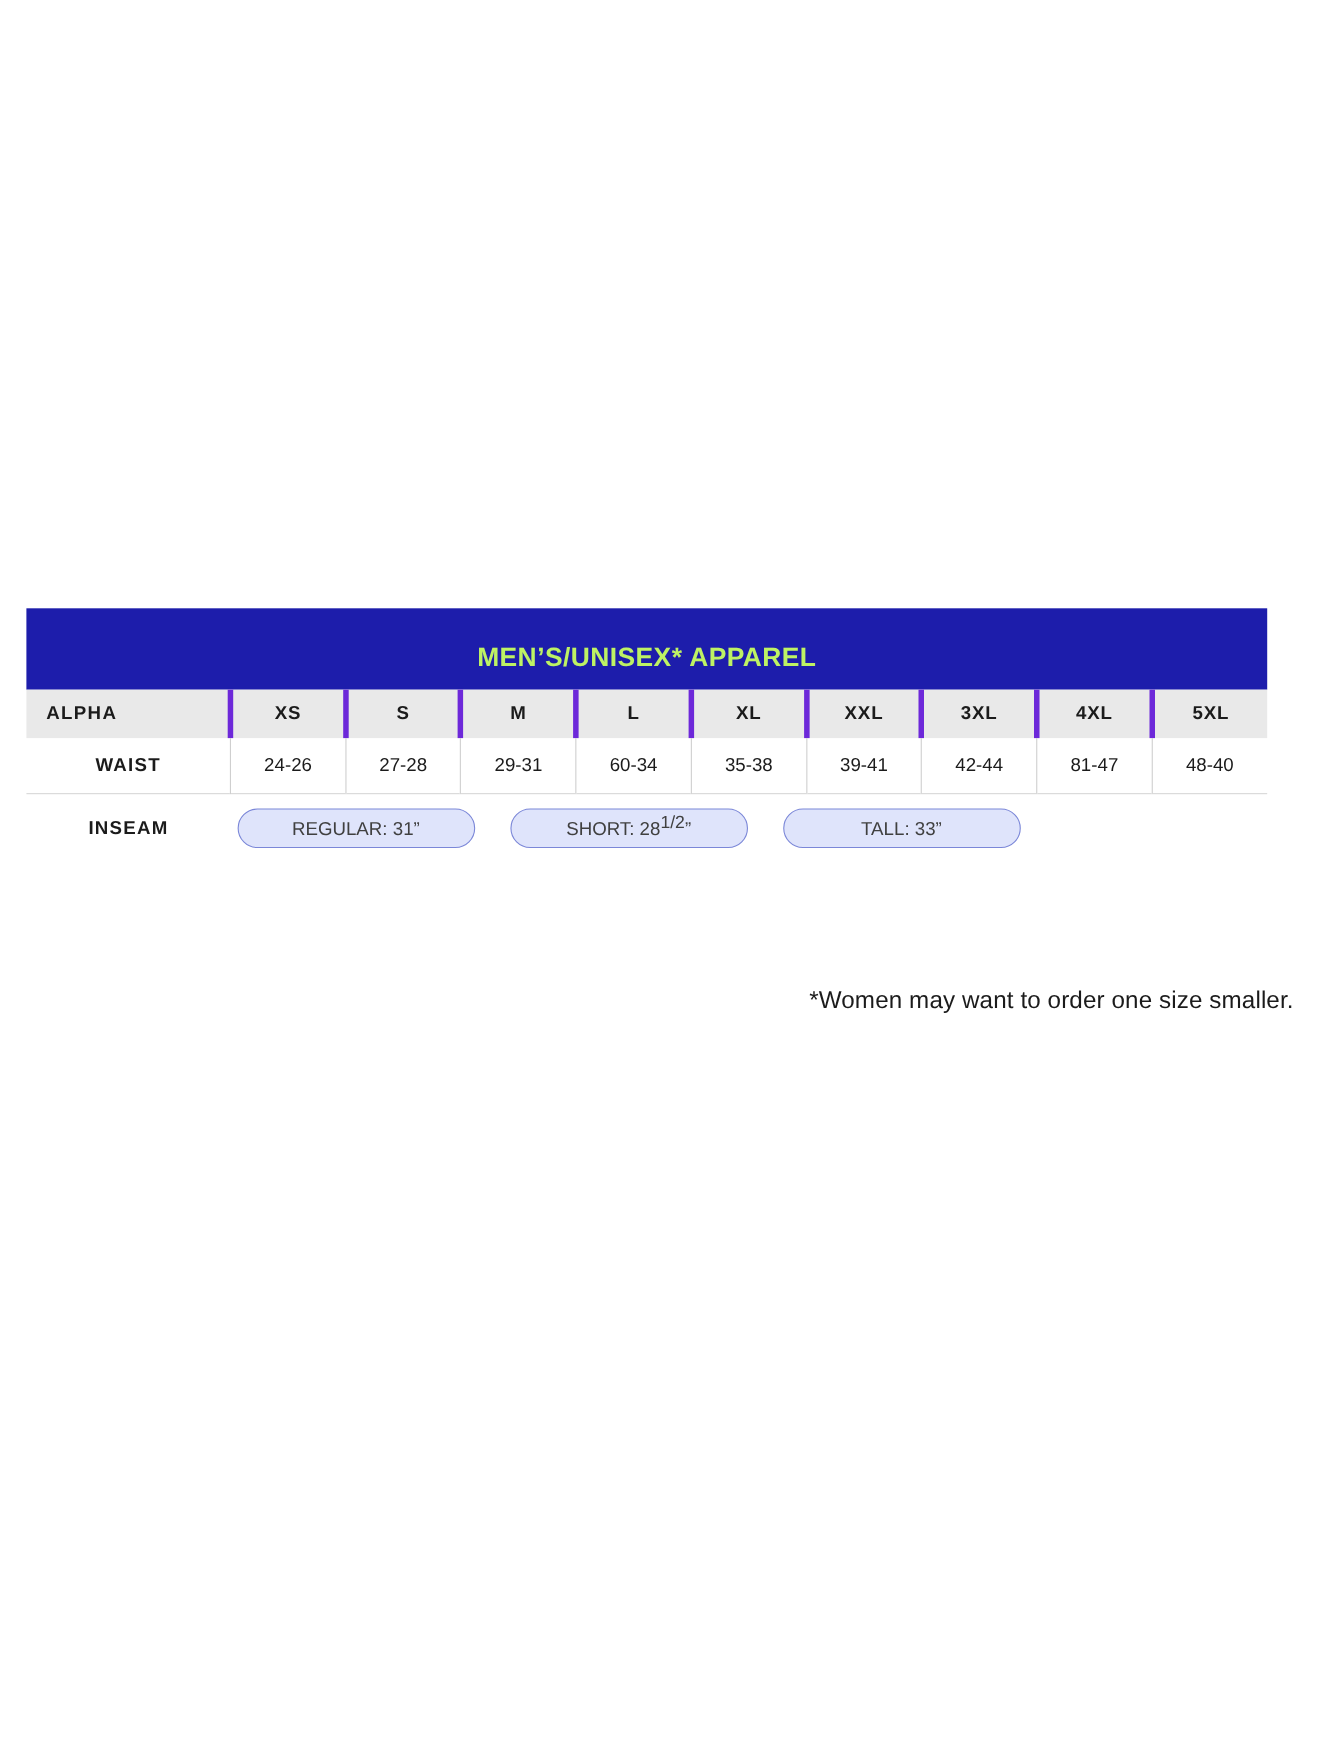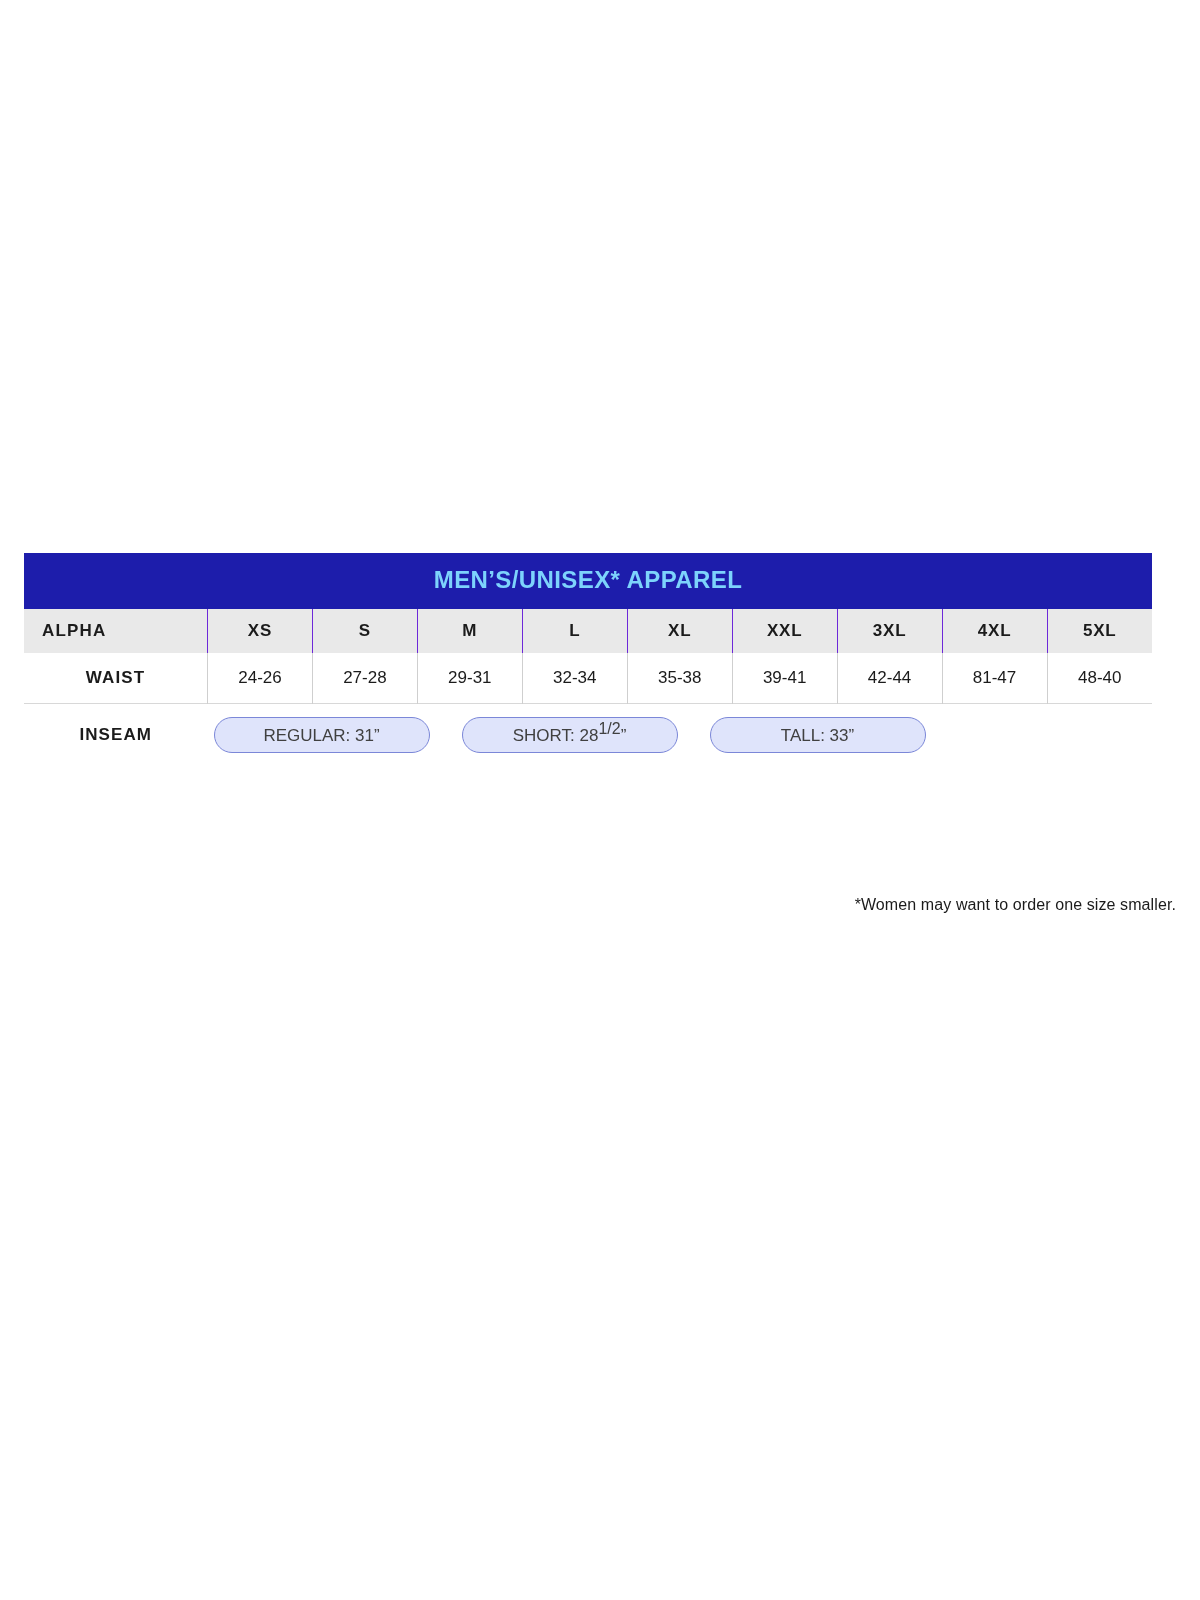--- a/index.html
+++ b/index.html
@@ -19,27 +19,27 @@
   .chart-wrap {
     position: absolute;
     left: 24px;
     top: 553px;
     width: 1128px;
   }
 
   
   .title-bar {
     background: #1d1dab;
-    color: #7dd3fc;
+    color: #bef264;
     text-align: center;
     font-size: 24px;
     font-weight: bold;
     letter-spacing: 0.4px;
     line-height: 1;
-    padding: 15px 0 17px 0;
+    padding: 33px 0 17px 0;
   }
 
   
   table.size-table {
     width: 100%;
     border-collapse: collapse;
     table-layout: fixed;
   }
 
   table.size-table th,
@@ -77,21 +77,21 @@
     letter-spacing: 1.1px;
     font-size: 17px;
   }
 
   
   tr.data-row td.val {
     border-left: 1px solid #cfcfcf;
     font-weight: normal;
   }
   tr.header-row th.val {
-    border-left: 1px solid #6d28d9;
+    border-left: 5px solid #6d28d9;
   }
   tr.data-row td.val:first-of-type,
   tr.header-row th.val:first-of-type {
     border-left: none;
   }
 
   tr.data-row {
     border-bottom: 1px solid #d8d8d8;
   }
   tr.data-row.first-data td {
@@ -129,21 +129,21 @@
     vertical-align: super;
     line-height: 0;
   }
 
   .footnote {
     position: absolute;
     left: 24px;
     top: 343px;
     width: 1128px;
     text-align: right;
-    font-size: 16px;
+    font-size: 22px;
     color: #1b1b1b;
     letter-spacing: 0.1px;
   }
 </style>
 </head>
 <body>
 
 <div class="chart-wrap">
 
   <div class="title-bar">MEN’S/UNISEX* APPAREL</div>
@@ -162,21 +162,21 @@
         <th class="val">4XL</th>
         <th class="val">5XL</th>
       </tr>
 
 
       <tr class="data-row">
         <td class="row-label">WAIST</td>
         <td class="val">24-26</td>
         <td class="val">27-28</td>
         <td class="val">29-31</td>
-        <td class="val">32-34</td>
+        <td class="val">60-34</td>
         <td class="val">35-38</td>
         <td class="val">39-41</td>
         <td class="val">42-44</td>
         <td class="val">81-47</td>
         <td class="val">48-40</td>
       </tr>
 
 
       <tr class="inseam-row">
         <td class="row-label">INSEAM</td>

